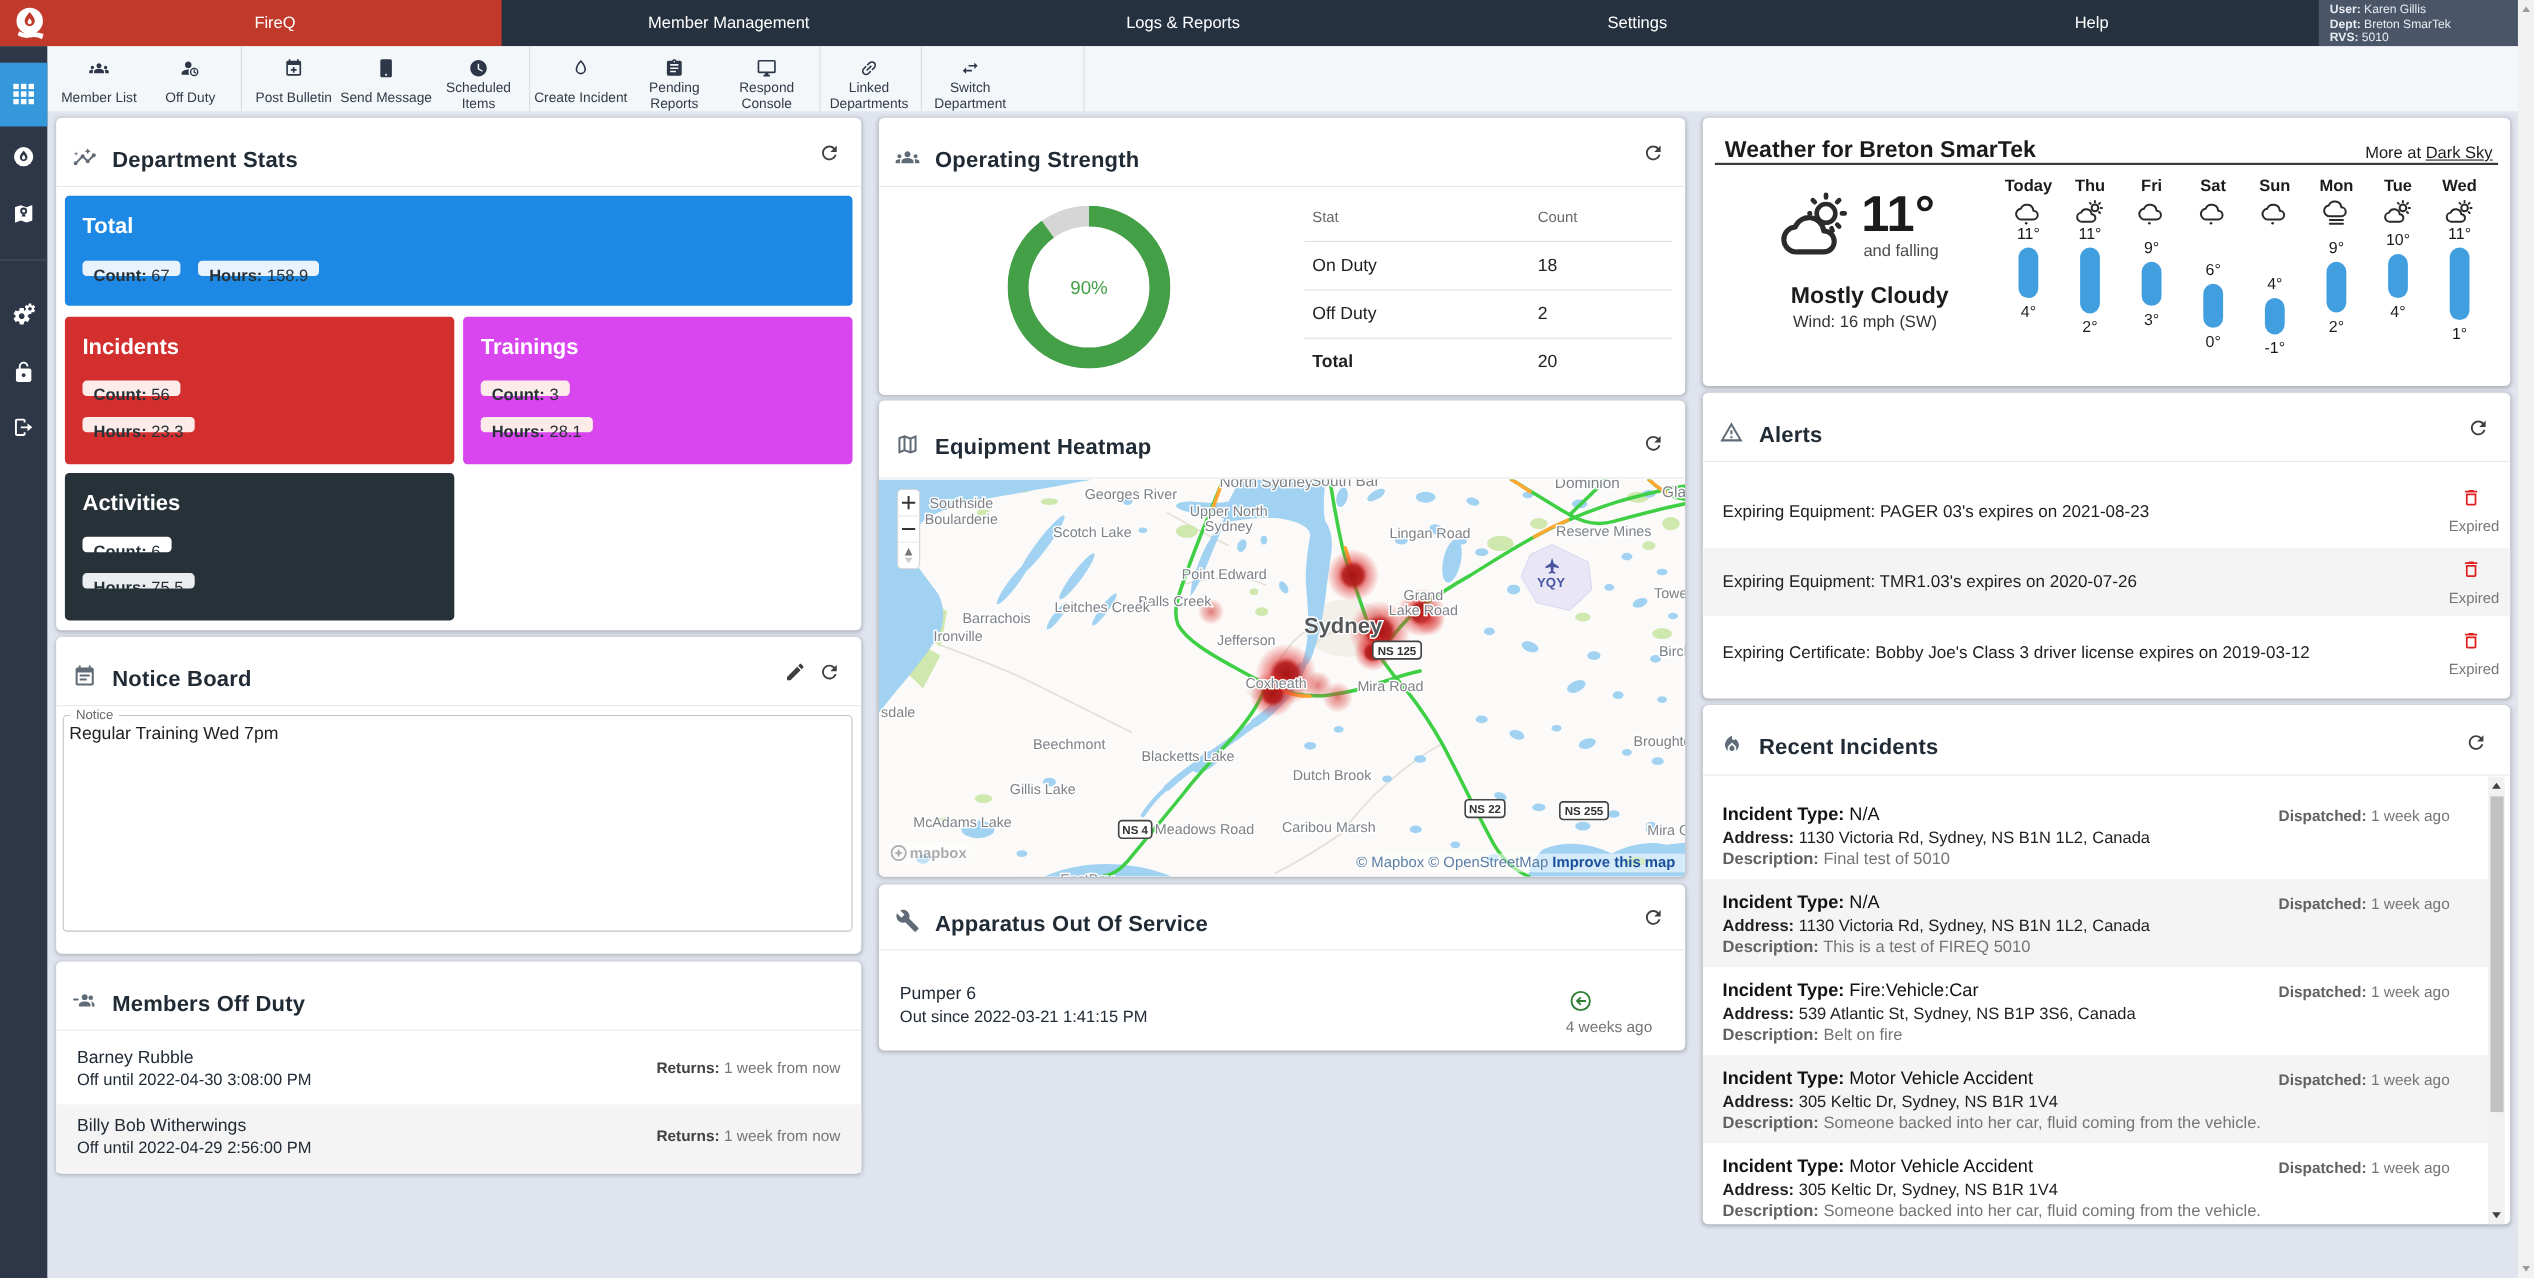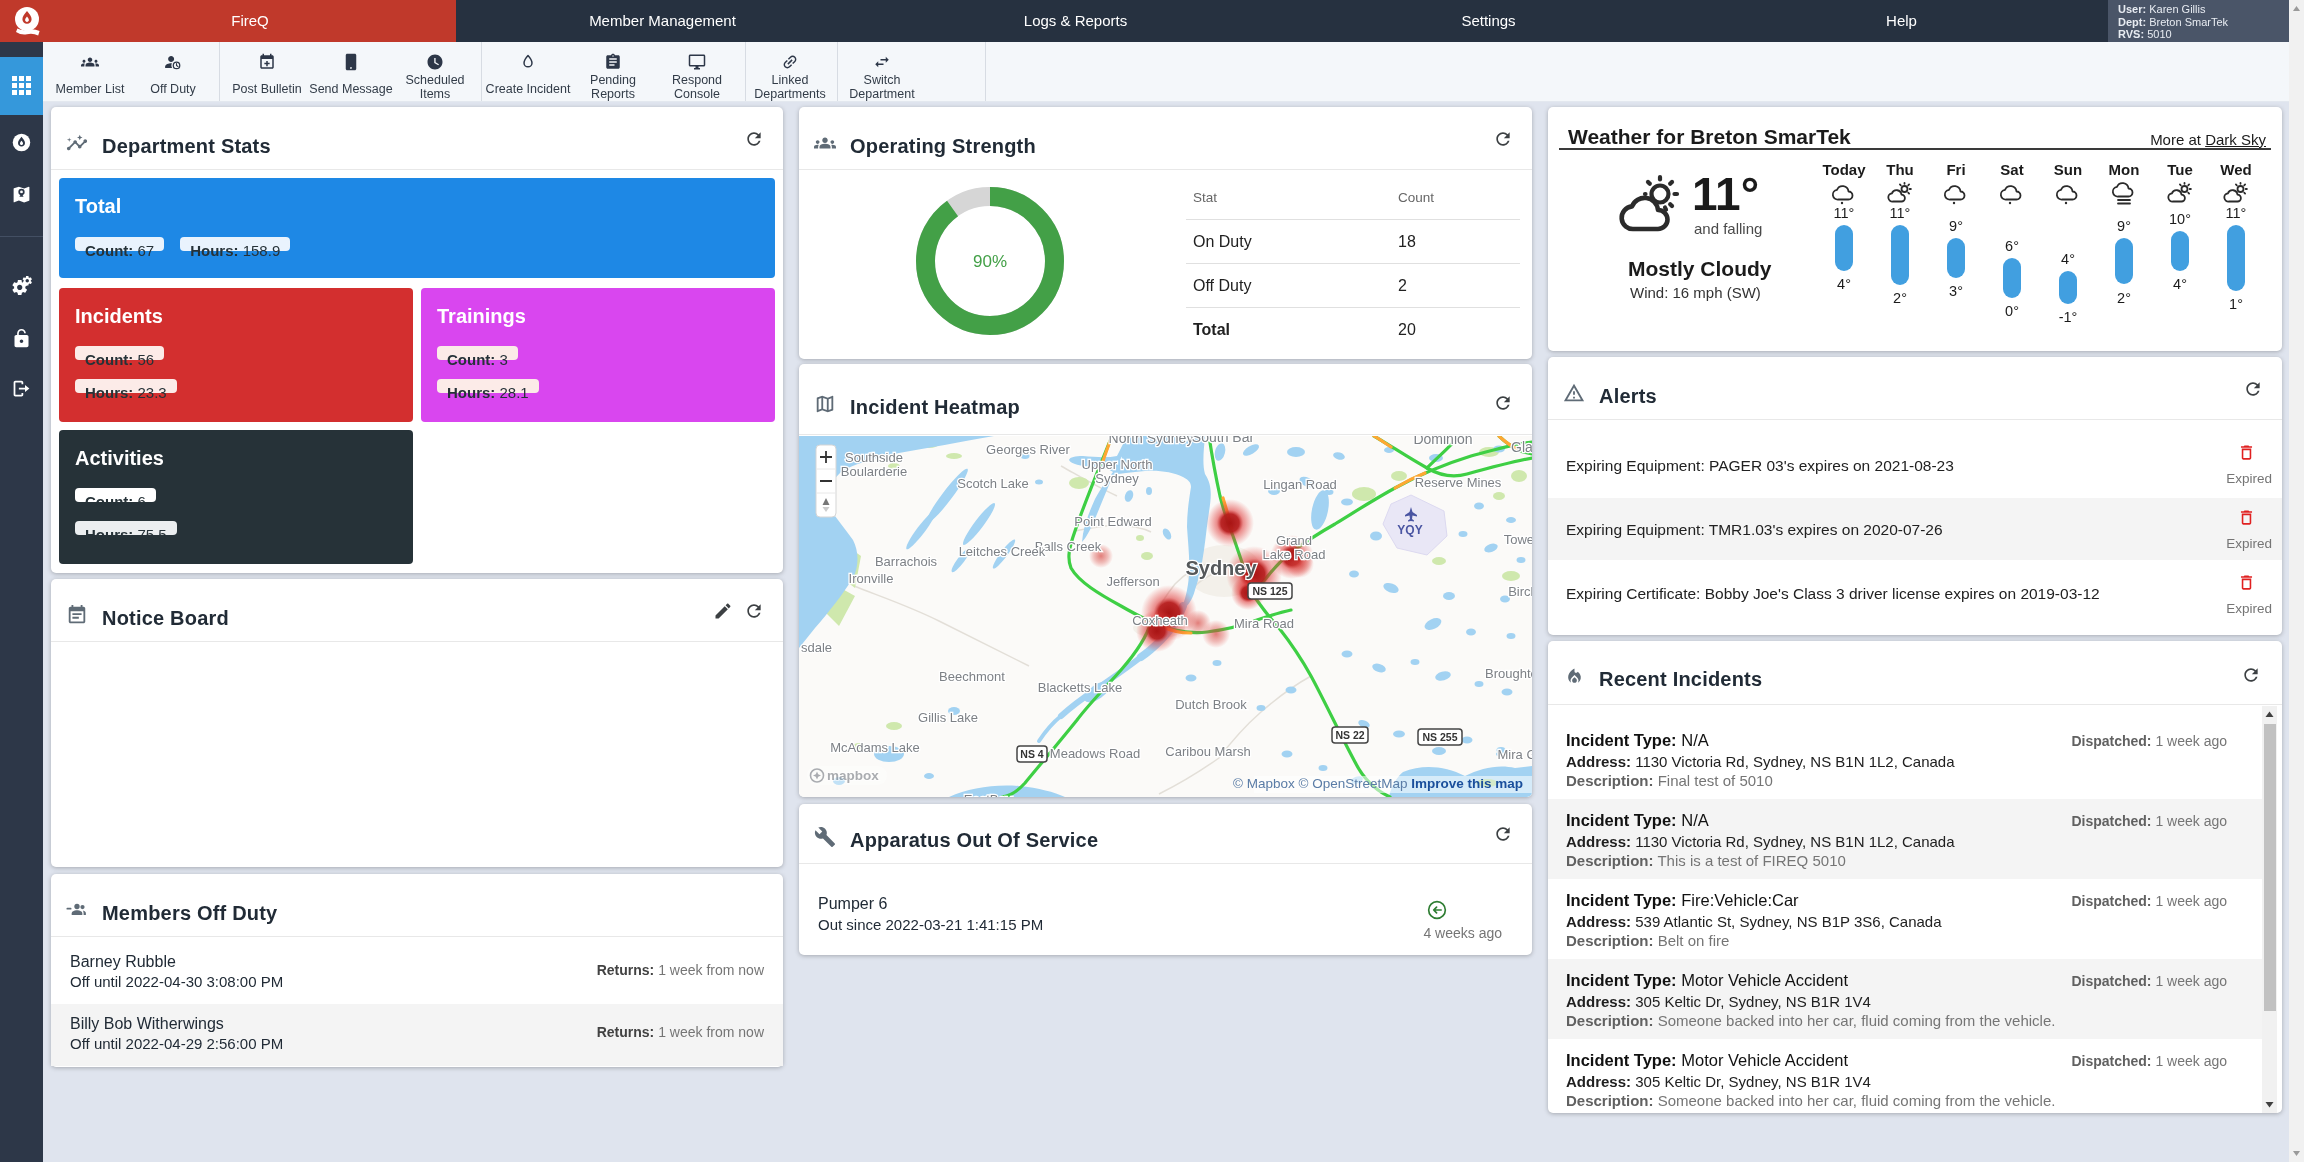--- a/index.html
+++ b/index.html
@@ -218,20 +218,24 @@
         <path d="M17,10H7v2h10V10z M19,3h-1V1h-2v2H8V1H6v2H5C3.89,3,3.01,3.9,3.01,5L3,19c0,1.1,0.89,2,2,2h14c1.1,0,2-0.9,2-2V5C21,3.9,20.1,3,19,3z M19,19H5V8h14V19z M14,14H7v2h7V14z"></path>
       </svg>
     <div class="ctitle">Notice Board</div>
     <svg class="ricon" style="right:50px;top:22px;" viewBox="0 0 24 24" fill="currentColor">
         <path d="M3,17.25V21h3.75L17.81,9.94l-3.75-3.75L3,17.25z M20.71,7.04c0.39-0.39,0.39-1.02,0-1.41l-2.34-2.34c-0.39-0.39-1.02-0.39-1.41,0l-1.83,1.83l3.75,3.75L20.71,7.04z"></path>
       </svg>
     <svg class="ricon" style="right:19px;top:22px;" viewBox="0 0 24 24" fill="currentColor">
         <path d="M17.65,6.35C16.2,4.9,14.21,4,12,4c-4.42,0-7.99,3.58-7.99,8s3.57,8,7.99,8c3.73,0,6.84-2.55,7.73-6h-2.08c-0.82,2.33-3.04,4-5.65,4c-3.31,0-6-2.69-6-6s2.69-6,6-6c1.66,0,3.14,0.69,4.22,1.78L13,11h7V4L17.65,6.35z"></path>
       </svg>
   </div>
+  <fieldset class="abs" style="left:6px;top:64px;width:718px;height:204px;border:1px solid #c4c4c4;border-radius:4px;">
+    <legend style="margin-left:6px;padding:0 5px;font-size:12px;color:#666;">Notice</legend>
+    <div style="padding:2px 5px;font-size:16px;color:#212121;">Regular Training Wed 7pm</div>
+  </fieldset>
 </div>
 <div class="card" style="left:51px;top:874px;width:732px;height:193px;" id="card-members">
   <div class="chead">
     <svg class="hicon" viewBox="0 0 24 24" fill="currentColor">
         <rect x="0.5" y="9.6" width="5.5" height="1.9" rx="0.95"></rect>
         <circle cx="12" cy="8.2" r="2.9"></circle>
         <path d="M12,12.4c-3.1,0-5.8,1.5-5.8,3.3v1.7h11.6v-1.7C17.8,13.9,15.1,12.4,12,12.4z"></path>
         <circle cx="18" cy="8.8" r="2.3"></circle>
         <path d="M18.4,12.6c1.9,0.5,3.3,1.6,3.3,3v1.8h-2.5v-1.7C19.2,14.5,18.9,13.5,18.4,12.6z"></path>
       </svg>
@@ -283,21 +287,21 @@
         <span style="position:absolute;left:7px;top:13px;font-weight:bold;">Total</span>
         <span style="position:absolute;left:212px;top:13px;">20</span>
       </div>
   </div>
 </div>
 <div class="card" style="left:799px;top:364px;width:733px;height:433px;overflow:hidden;" id="card-heatmap">
   <div class="chead" style="height:71px;">
     <svg class="hicon" style="top:29px;" viewBox="0 0 24 24" fill="currentColor">
         <path d="M20.5,3l-0.16,0.03L15,5.1L9,3L3.36,4.9C3.15,4.97,3,5.15,3,5.38v15.12C3,20.78,3.22,21,3.5,21l0.16-0.03L9,18.9l6,2.1l5.64-1.9c0.21-0.07,0.36-0.25,0.36-0.48V3.5C21,3.22,20.78,3,20.5,3z M10,5.47l4,1.4v11.66l-4-1.4V5.47z M5,6.46l3-1.01v11.7l-3,1.16V6.46z M19,17.54l-3,1.01V6.86l3-1.16V17.54z"></path>
       </svg>
-    <div class="ctitle" style="top:32px;">Incident Heatmap</div>
+    <div class="ctitle" style="top:32px;">Equipment Heatmap</div>
     <svg class="ricon" style="right:19px;top:29px;" viewBox="0 0 24 24" fill="currentColor">
         <path d="M17.65,6.35C16.2,4.9,14.21,4,12,4c-4.42,0-7.99,3.58-7.99,8s3.57,8,7.99,8c3.73,0,6.84-2.55,7.73-6h-2.08c-0.82,2.33-3.04,4-5.65,4c-3.31,0-6-2.69-6-6s2.69-6,6-6c1.66,0,3.14,0.69,4.22,1.78L13,11h7V4L17.65,6.35z"></path>
       </svg>
   </div>
   <svg class="abs" style="left:0;top:72px;" width="733" height="361" viewBox="0 0 733 361">
     <defs>
       <radialGradient id="hot">
           <stop offset="0%" stop-color="#a81414"></stop>
           <stop offset="38%" stop-color="#b71c1c" stop-opacity=".95"></stop>
           <stop offset="55%" stop-color="#d33" stop-opacity=".55"></stop>

